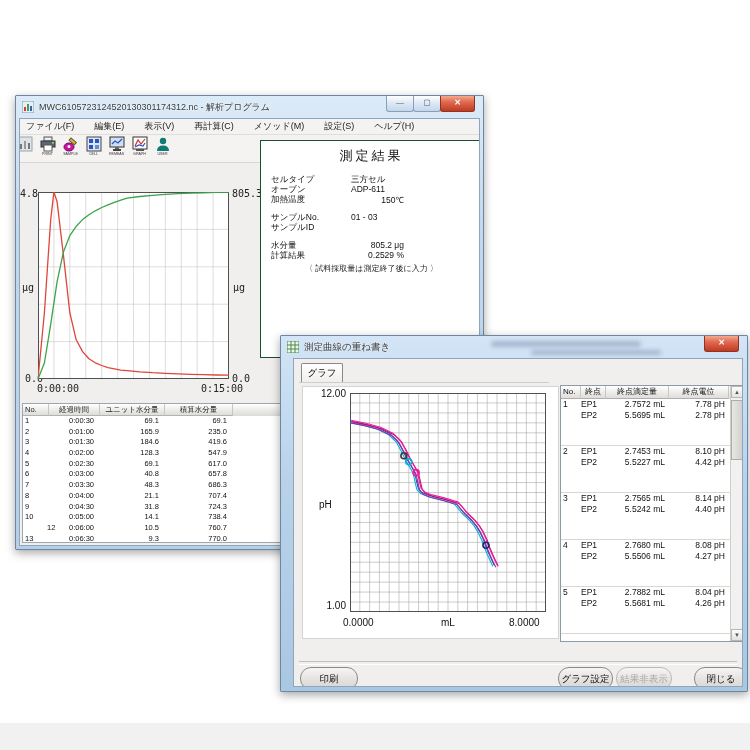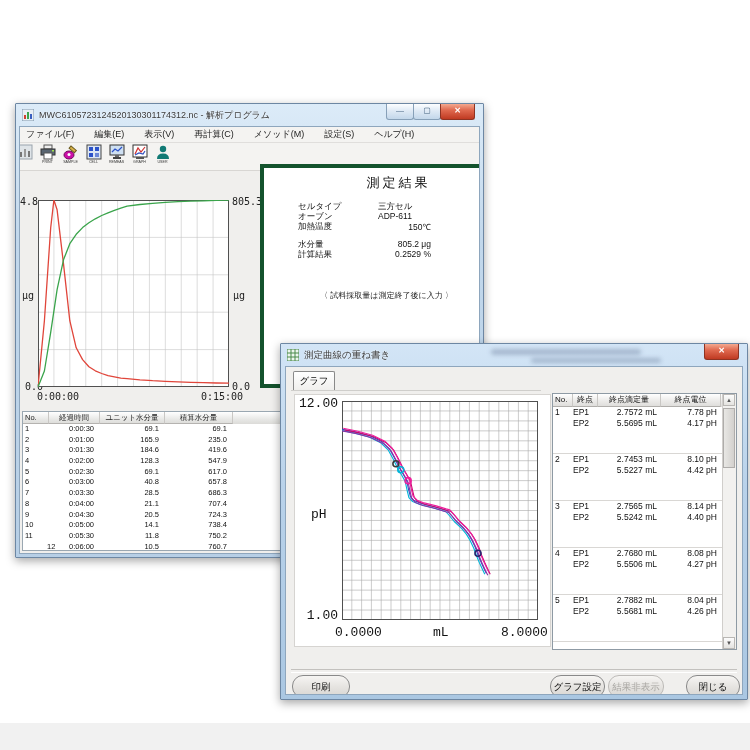--- a/index.html
+++ b/index.html
@@ -3,59 +3,59 @@
 <meta charset="utf-8">
 <style>
   html,body{margin:0;padding:0;}
   body{width:750px;height:750px;position:relative;background:#ffffff;overflow:hidden;
        font-family:"Liberation Sans",sans-serif;-webkit-font-smoothing:antialiased;}
   .screen{position:absolute;inset:0;}
   .footer-band{position:absolute;left:0;right:0;bottom:0;height:27px;background:#f1f1f1;}
 
   
   .aero{position:absolute;border:1px solid #6d87a3;border-radius:1px;
-        box-shadow:0 3px 10px rgba(0,0,0,.35);margin-top:8px;}
+        box-shadow:0 3px 10px rgba(0,0,0,.35);}
   .win1{left:15px;top:95px;width:467px;height:453px;
         background:linear-gradient(#dcebf8,#c2d8ec 30%,#b7cfe6);padding:0;}
   .dlg{left:280px;top:335px;width:466px;height:355px;
        background:linear-gradient(#d3e5f6,#b9d2ea 40%,#aac7e2);}
   .titlebar{position:absolute;left:0;top:0;right:0;height:22px;display:flex;align-items:center;}
   .titlebar .ttl{font-size:9px;color:#3a3a3a;text-shadow:0 0 2px #fff;margin-left:5px;
                  white-space:nowrap;overflow:hidden;}
   .tb-icon{width:12px;height:12px;margin-left:6px;flex:0 0 auto;}
   .caps{position:absolute;right:8px;top:0;display:flex;}
   .cap-btn{width:26px;height:15px;border:1px solid #87a0b8;border-top:none;
            border-radius:0 0 3px 3px;background:linear-gradient(#fdfeff,#dfeaf5 45%,#c3d7ea);
            color:#42607e;font-size:8px;line-height:13px;text-align:center;margin-left:-1px;}
   .cap-btn.close{width:33px;background:linear-gradient(#f4a98f,#e06a50 40%,#c03a22);
                  color:#fff;border-color:#8e3322;font-weight:bold;}
   .smudge{position:absolute;border-radius:3px;background:rgba(96,116,146,.38);filter:blur(2px);}
   .win-inner{position:absolute;left:3px;right:3px;top:22px;bottom:3px;background:#f0efed;
              border:1px solid #8ea6bd;overflow:hidden;}
-  .dlg .win-inner{left:4px;right:4px;bottom:4px;}
+  .dlg .win-inner{left:12px;right:4px;bottom:4px;}
 
   
   .menubar{position:absolute;left:0;right:0;top:0;height:15px;background:#f4f3f1;
            border-bottom:1px solid #e0dedc;display:flex;align-items:center;gap:8px;}
   .menu-item{font-size:9px;color:#222;padding:0 6px;}
   .toolbar{position:absolute;left:0;right:0;top:16px;height:26px;background:#f4f3f1;
            border-bottom:1px solid #d8d6d3;display:flex;align-items:flex-start;padding-top:1px;}
   .tool-btn{width:21px;margin-left:2px;text-align:center;}
   .tool-btn svg{display:block;margin:0 auto;}
   .tool-lbl{font-size:4px;color:#333;line-height:4px;display:block;transform:scale(.9);}
   .half{margin-left:-6px;}
 
   
   .chartzone{position:absolute;left:0;top:43px;width:252px;height:240px;}
   .plot1{position:absolute;left:18px;top:30px;width:191px;height:187px;background:#fff;}
   .axlbl{position:absolute;font-family:"DejaVu Sans Mono",monospace;font-size:10px;color:#222;white-space:nowrap;text-align:right;}
 
   
-  .results{position:absolute;left:240px;top:37px;width:221px;height:216px;background:#fff;
-           border:4px solid #14532d;padding-left:24px;}
+  .results{position:absolute;left:240px;top:21px;width:221px;height:216px;background:#fff;
+           border:1px solid #14532d;}
   .res-title{font-size:13px;letter-spacing:3px;color:#111;text-align:center;margin-top:6px;}
   .res-grp{margin:0 0 8px 10px;}
   .res-grp:first-of-type{margin-top:9px;}
   .res-row{position:relative;height:10px;font-size:8.5px;color:#111;}
   .res-lbl{position:absolute;left:0;}
   .res-val{position:absolute;left:80px;}
   .res-val.right{left:auto;right:78px;text-align:right;}
   .res-note{position:absolute;left:0;right:0;top:122px;text-align:center;font-size:8px;color:#222;}
 
   
@@ -71,21 +71,21 @@
   .w1-td.c1,.w1-td.c2,.w1-td.c3{text-align:right;padding-right:6px;}
 
   
   .dlgtab{position:absolute;left:7px;top:4px;width:40px;height:19px;
           background:linear-gradient(#ffffff,#efeeec);border:1px solid #898989;border-bottom:none;
           border-radius:2px 2px 0 0;font-size:9.5px;text-align:center;line-height:18px;color:#111;}
   .tabline{position:absolute;left:5px;top:23px;width:250px;height:1px;background:#cfcecb;}
   .graphpanel{position:absolute;left:8px;top:27px;width:255px;height:251px;background:#fff;
               border:1px solid #d6d4d1;}
   .plot2{position:absolute;left:47px;top:6px;width:196px;height:219px;}
-  .glbl{position:absolute;font-family:Liberation Mono, monospace;font-size:13px;color:#111;white-space:nowrap;}
+  .glbl{position:absolute;font-family:Liberation Sans, sans-serif;font-size:10px;color:#111;white-space:nowrap;}
 
   .dlgtable{position:absolute;left:266px;top:26px;width:183px;height:255px;background:#fff;
             border:1px solid #8e9aa4;}
   .dlg-thead{display:flex;height:13px;background:linear-gradient(#ffffff,#e9e8e6 60%,#dddcd9);}
   .dlg-th{border-right:1px solid #c9c7c4;border-bottom:1px solid #b0aeab;font-size:8px;color:#111;
           text-align:center;line-height:12px;box-sizing:border-box;}
   .dlg-th:first-child{text-align:left;padding-left:2px;}
   .dlg-group{position:relative;height:46px;border-bottom:1px solid #d9d7d4;}
   .dlg-line{display:flex;height:11px;}
   .dlg-c{font-size:8.5px;color:#111;line-height:11px;box-sizing:border-box;}
@@ -253,20 +253,30 @@
                 <span class="res-lbl">オーブン</span>
                 <span class="res-val">ADP-611</span>
               </div>
               <div class="res-row">
                 <span class="res-lbl">加熱温度</span>
                 <span class="res-val right">150℃</span>
               </div>
             </div>
             <div class="res-grp">
               <div class="res-row">
+                <span class="res-lbl">サンプルNo.</span>
+                <span class="res-val">01 - 03</span>
+              </div>
+              <div class="res-row">
+                <span class="res-lbl">サンプルID</span>
+                <span class="res-val"></span>
+              </div>
+            </div>
+            <div class="res-grp">
+              <div class="res-row">
                 <span class="res-lbl">水分量</span>
                 <span class="res-val right">805.2 μg</span>
               </div>
               <div class="res-row">
                 <span class="res-lbl">計算結果</span>
                 <span class="res-val right">0.2529 %</span>
               </div>
             </div>
           </div>
         <div class="res-note">〈 試料採取量は測定終了後に入力 〉</div>
@@ -312,46 +322,40 @@
             </div>
             <div class="w1-tr">
               <div class="w1-td c0" style="width: 26px;">6</div>
               <div class="w1-td c1" style="width: 51px;">0:03:00</div>
               <div class="w1-td c2" style="width: 65px;">40.8</div>
               <div class="w1-td c3" style="width: 68px;">657.8</div>
             </div>
             <div class="w1-tr">
               <div class="w1-td c0" style="width: 26px;">7</div>
               <div class="w1-td c1" style="width: 51px;">0:03:30</div>
-              <div class="w1-td c2" style="width: 65px;">28.5</div>
+              <div class="w1-td c2" style="width: 65px;">48.3</div>
               <div class="w1-td c3" style="width: 68px;">686.3</div>
             </div>
             <div class="w1-tr">
               <div class="w1-td c0" style="width: 26px;">8</div>
               <div class="w1-td c1" style="width: 51px;">0:04:00</div>
               <div class="w1-td c2" style="width: 65px;">21.1</div>
               <div class="w1-td c3" style="width: 68px;">707.4</div>
             </div>
             <div class="w1-tr">
               <div class="w1-td c0" style="width: 26px;">9</div>
               <div class="w1-td c1" style="width: 51px;">0:04:30</div>
-              <div class="w1-td c2" style="width: 65px;">20.5</div>
+              <div class="w1-td c2" style="width: 65px;">31.8</div>
               <div class="w1-td c3" style="width: 68px;">724.3</div>
             </div>
             <div class="w1-tr">
               <div class="w1-td c0" style="width: 26px;">10</div>
               <div class="w1-td c1" style="width: 51px;">0:05:00</div>
               <div class="w1-td c2" style="width: 65px;">14.1</div>
               <div class="w1-td c3" style="width: 68px;">738.4</div>
-            </div>
-            <div class="w1-tr">
-              <div class="w1-td c0" style="width: 26px;">11</div>
-              <div class="w1-td c1" style="width: 51px;">0:05:30</div>
-              <div class="w1-td c2" style="width: 65px;">11.8</div>
-              <div class="w1-td c3" style="width: 68px;">750.2</div>
             </div>
             <div class="w1-tr">
               <div class="w1-td c0" style="width: 26px; padding-left: 24px;">12</div>
               <div class="w1-td c1" style="width: 51px;">0:06:00</div>
               <div class="w1-td c2" style="width: 65px;">10.5</div>
               <div class="w1-td c3" style="width: 68px;">760.7</div>
             </div>
             <div class="w1-tr">
               <div class="w1-td c0" style="width: 26px;">13</div>
               <div class="w1-td c1" style="width: 51px;">0:06:30</div>
@@ -459,21 +463,21 @@
               <div class="dlg-line">
                 <span class="dlg-c no">1</span>
                 <span class="dlg-c ep">EP1</span>
                 <span class="dlg-c vol">2.7572 mL</span>
                 <span class="dlg-c pot">7.78 pH</span>
               </div>
               <div class="dlg-line">
                 <span class="dlg-c no"></span>
                 <span class="dlg-c ep">EP2</span>
                 <span class="dlg-c vol">5.5695 mL</span>
-                <span class="dlg-c pot">4.17 pH</span>
+                <span class="dlg-c pot">2.78 pH</span>
               </div>
             </div>
             <div class="dlg-group">
               <div class="dlg-line">
                 <span class="dlg-c no">2</span>
                 <span class="dlg-c ep">EP1</span>
                 <span class="dlg-c vol">2.7453 mL</span>
                 <span class="dlg-c pot">8.10 pH</span>
               </div>
               <div class="dlg-line">

